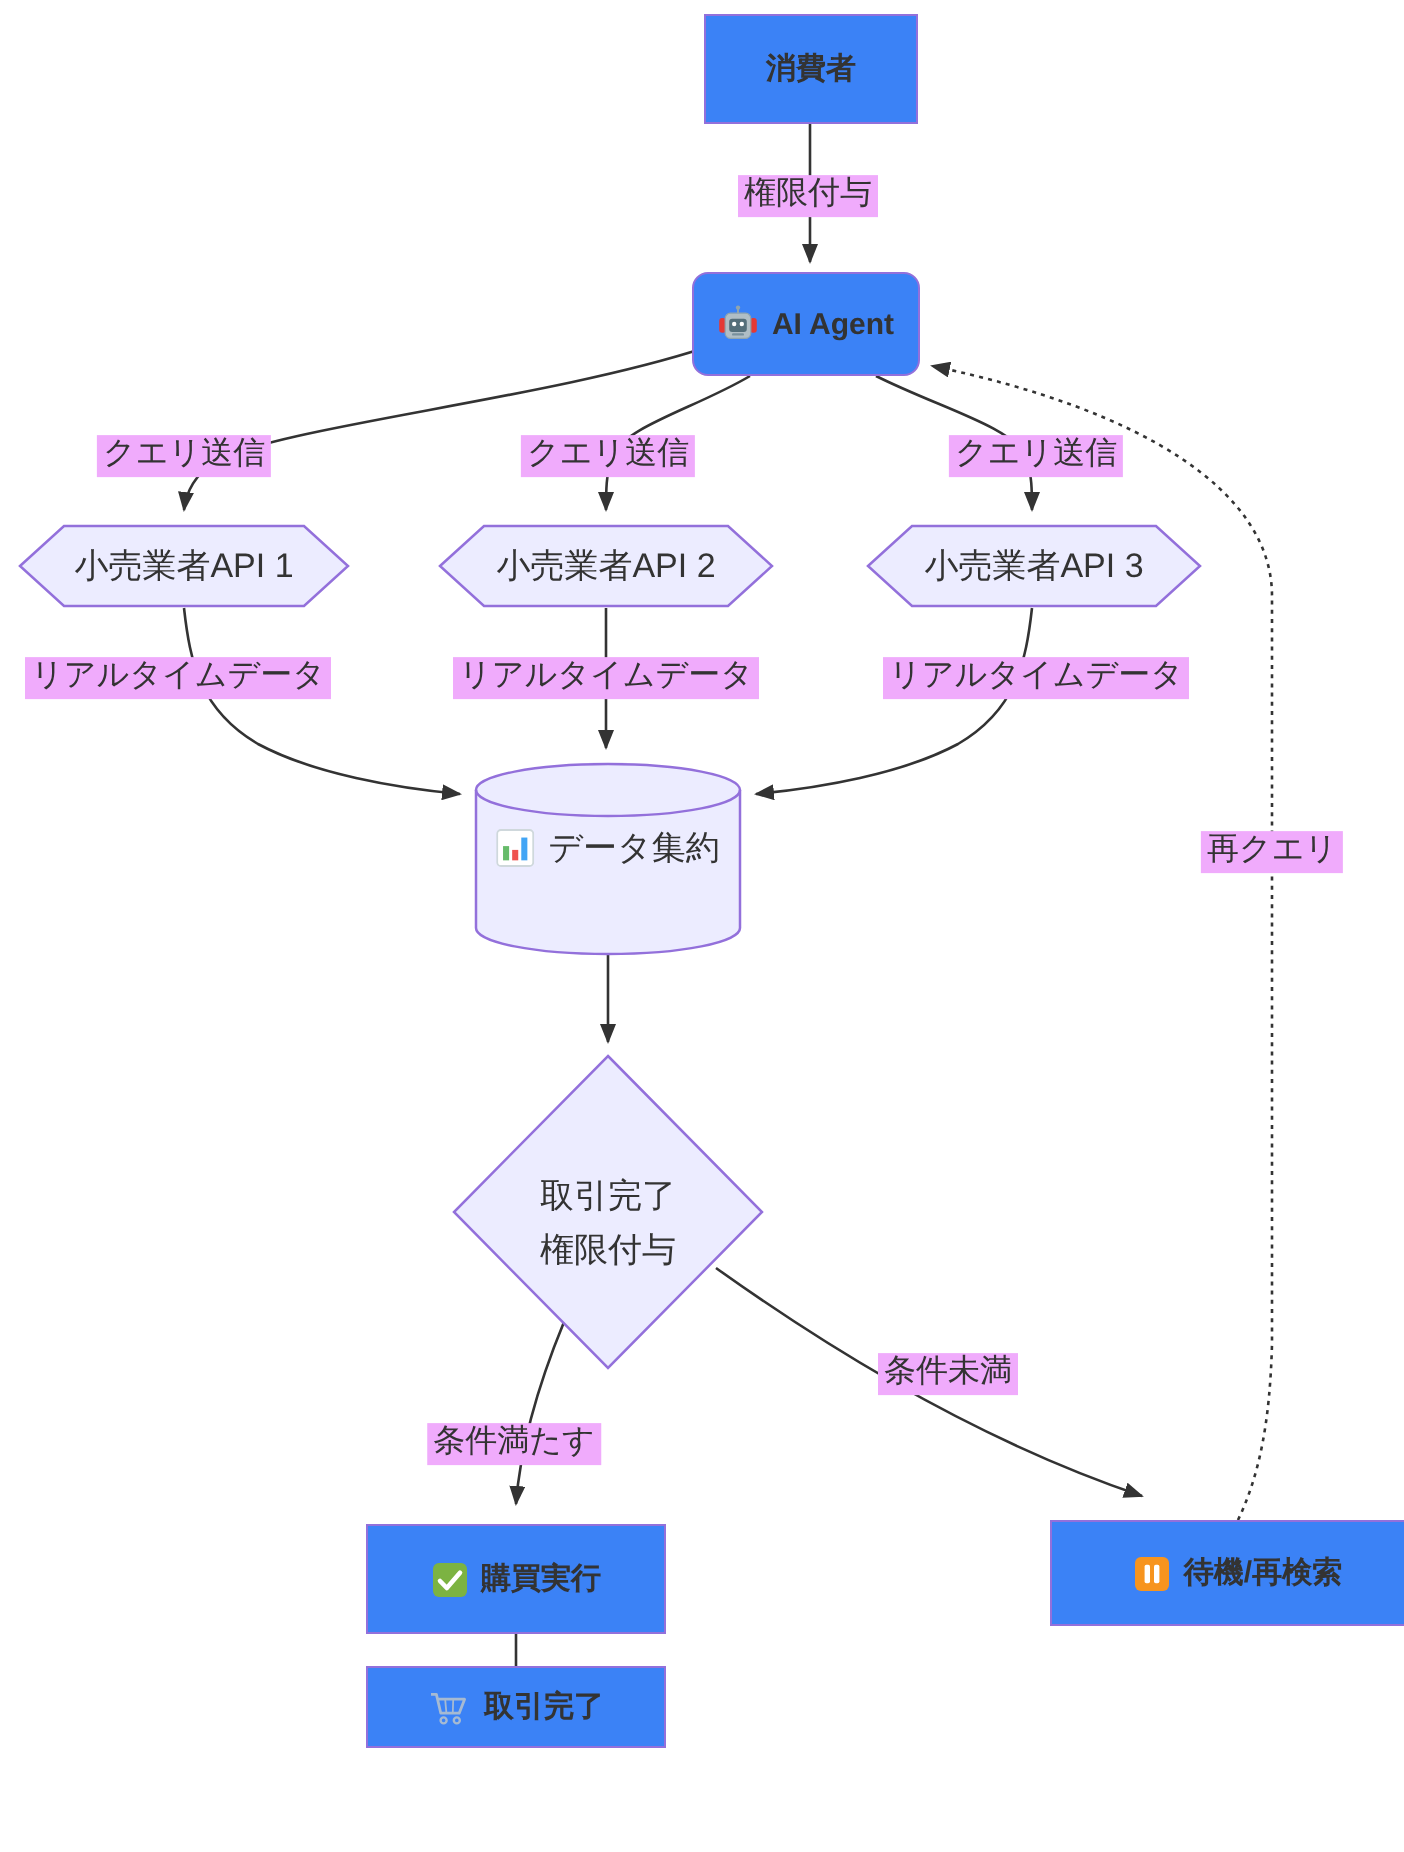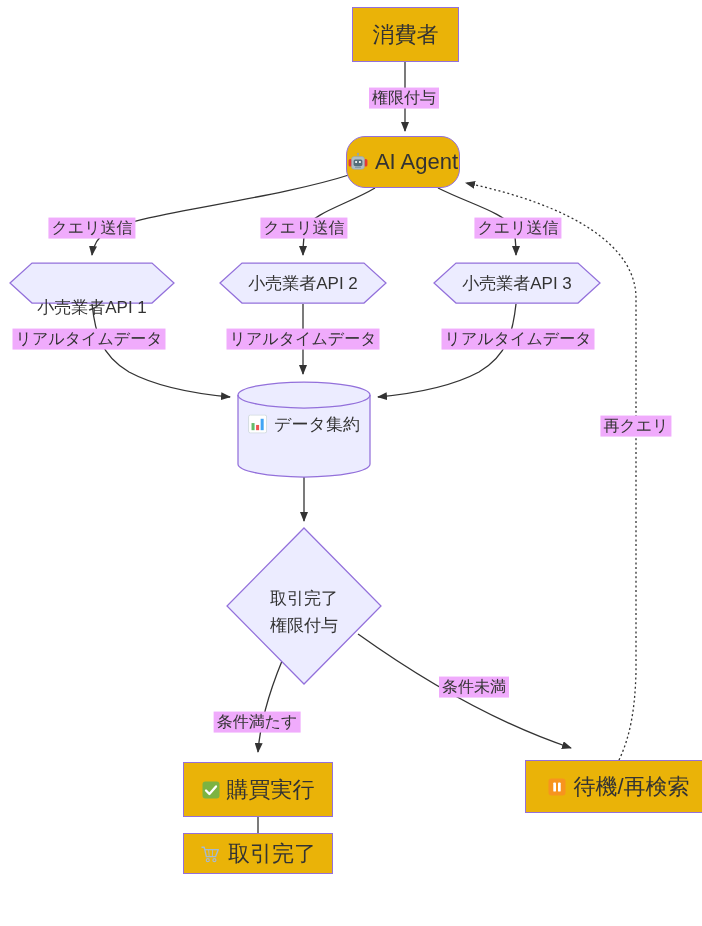--- a/index.html
+++ b/index.html
@@ -4,25 +4,25 @@
 <style>
   html,body { margin:0; padding:0; background:#ffffff; }
   .canvas {
     position:relative; width:702px; height:926px; background:#ffffff;
     font-family:"Liberation Sans","DejaVu Sans",sans-serif; color:#333333;
     overflow:hidden;
   }
   svg.layer { position:absolute; left:0; top:0; z-index:1; }
   .node {
     position:absolute; box-sizing:border-box;
-    background:#eab308; border:1.25px solid #9370DB;
+    background:#3b82f6; border:1.25px solid #9370DB;
     display:flex; align-items:center; justify-content:center; gap:7px;
-    font-size:22px; color:#333333; z-index:2; white-space:nowrap;
+    font-size:15px; color:#333333; z-index:2; white-space:nowrap;font-weight:bold;
   }
-  .node.rounded { border-radius:19px; border-width:1.75px; }
+  .node.rounded { border-radius:8px; border-width:1.75px; }
   .overlay-label {
     position:absolute; transform:translate(-50%,-50%); white-space:nowrap;
     z-index:2; font-size:17px; color:#333333;
     display:flex; align-items:center; gap:7px;
   }
   .edge-label {
     position:absolute; transform:translate(-50%,-50%);
     background:#f0abfc; padding:1px 3px; font-size:16px; line-height:1.18;
     white-space:nowrap; z-index:3; color:#333333;
   }
@@ -105,21 +105,21 @@
 
   <div class="node" style="left:525px; top:760px; width:188px; height:53px;">
     <svg class="icon" width="18" height="18" viewBox="0 0 18 18">
       <rect x="0.5" y="0.5" width="17" height="17" rx="3" fill="#f7941e"></rect>
       <rect x="5.3" y="4.4" width="2.7" height="9.2" rx="0.9" fill="#ffffff"></rect>
       <rect x="10" y="4.4" width="2.7" height="9.2" rx="0.9" fill="#ffffff"></rect>
     </svg>
     <span>待機/再検索</span>
   </div>
 
-  <div class="overlay-label" style="left:92px; top:283px;margin-top:24px;">小売業者API 1</div>
+  <div class="overlay-label" style="left:92px; top:283px;">小売業者API 1</div>
   <div class="overlay-label" style="left:303px; top:283px;">小売業者API 2</div>
   <div class="overlay-label" style="left:517px; top:283px;">小売業者API 3</div>
 
   <div class="overlay-label" style="left:304px; top:424px;">
     <svg class="icon" width="19" height="19" viewBox="0 0 20 20">
       <rect x="0.5" y="0.5" width="19" height="19" rx="2" fill="#ffffff" stroke="#cfd8dc"></rect>
       <rect x="3.6" y="9" width="3.2" height="7.5" fill="#66bb6a"></rect>
       <rect x="8.4" y="11" width="3.2" height="5.5" fill="#ef5350"></rect>
       <rect x="13.2" y="4.5" width="3.2" height="12" fill="#42a5f5"></rect>
     </svg>

